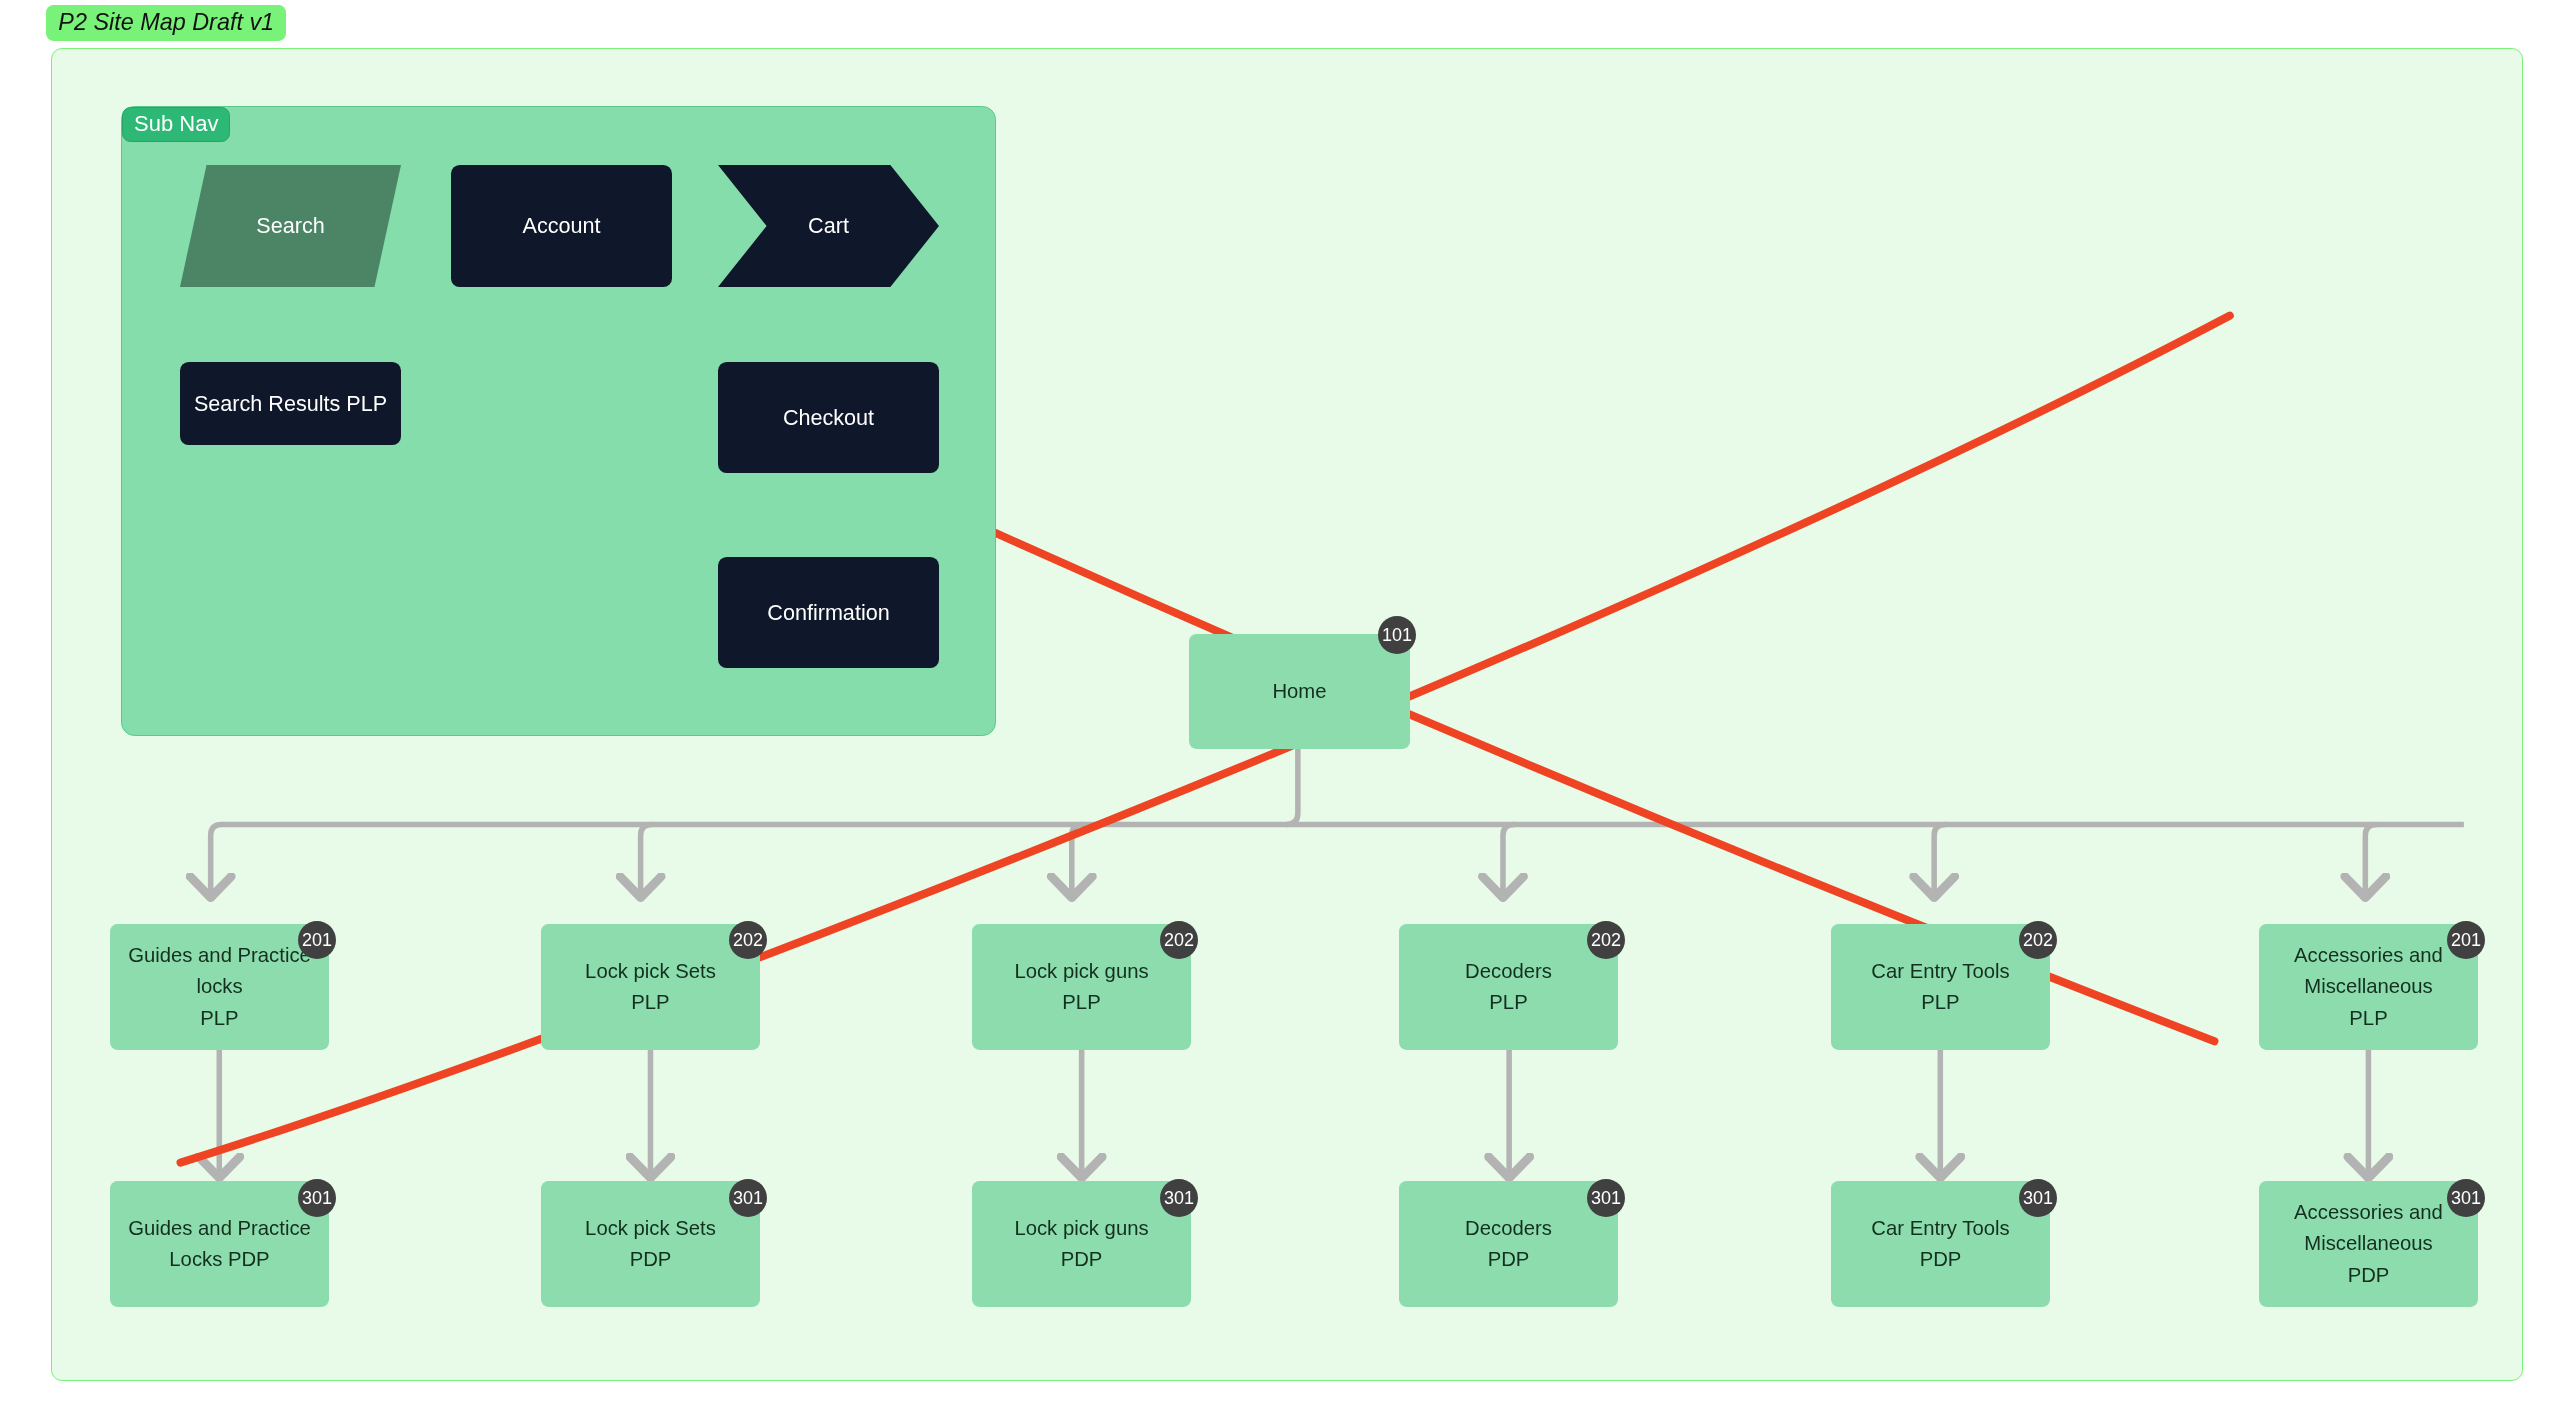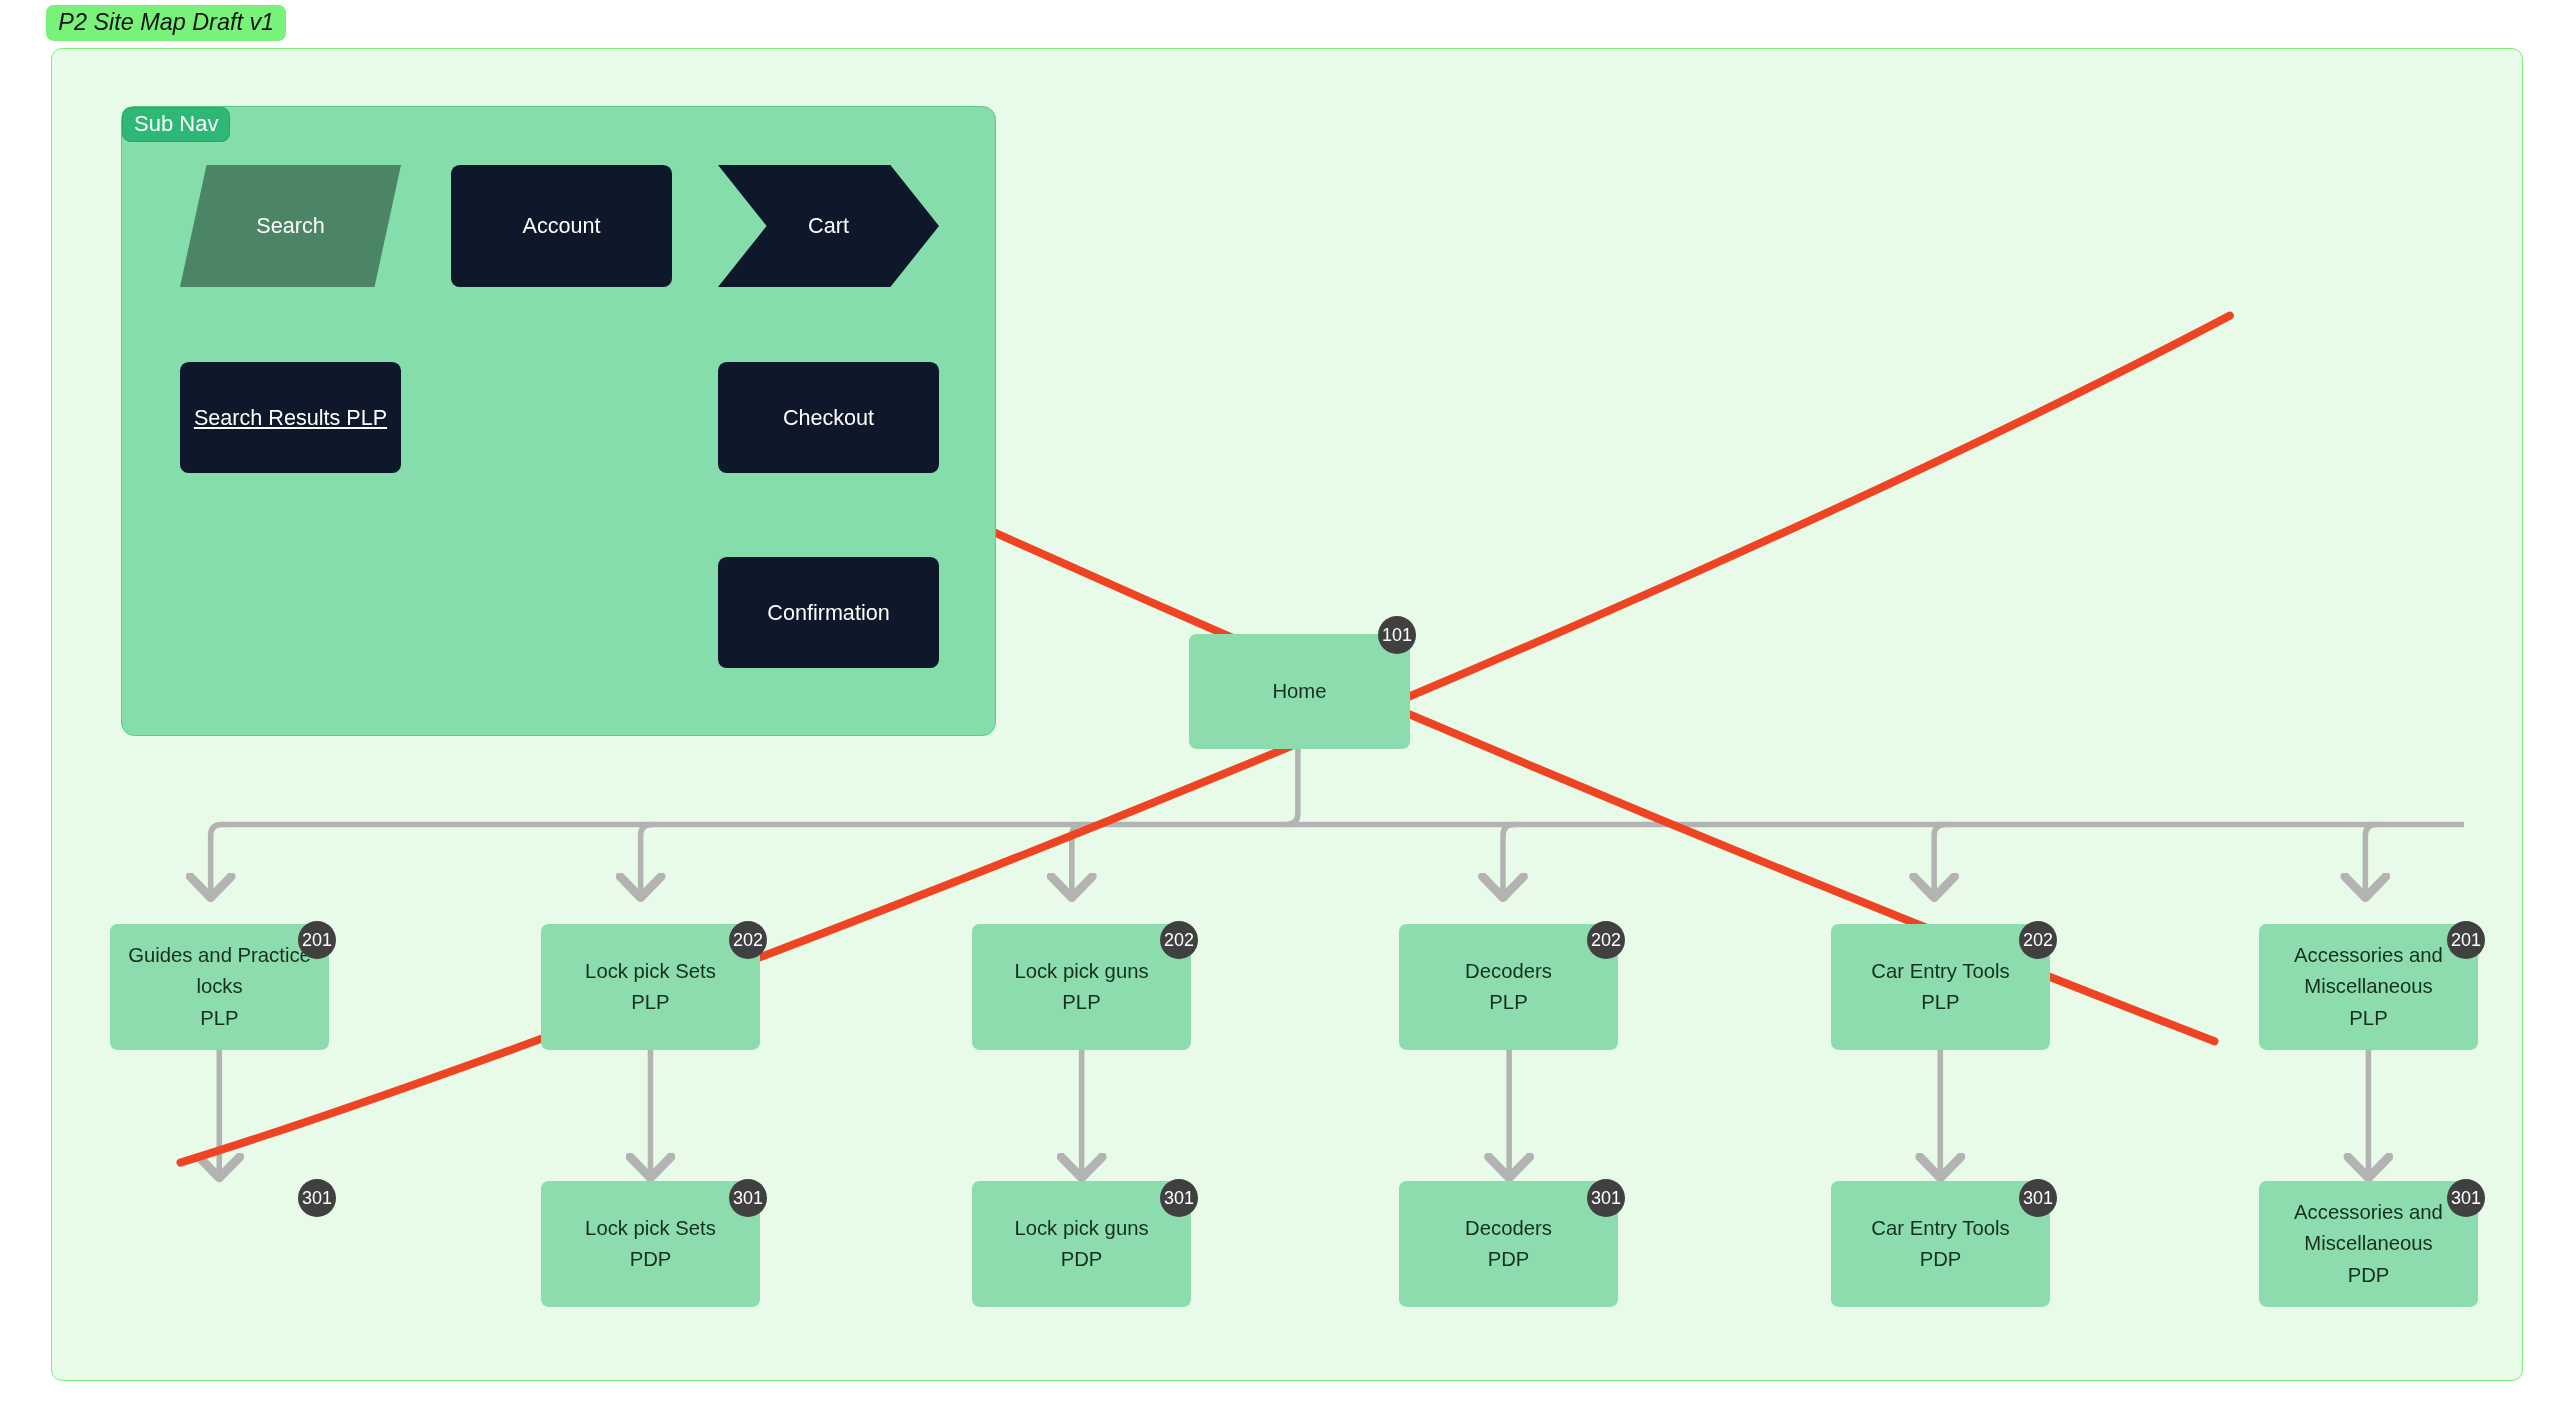--- a/index.html
+++ b/index.html
@@ -120,21 +120,21 @@
 
   <div class="group"></div>
   <div class="group-label">Sub Nav</div>
 
   <div class="dark-node shape-parallelogram" style="left:180px;top:165px;width:221px;height:122px;">Search</div>
 
   <div class="dark-node" style="left:451px;top:165px;width:221px;height:122px;">Account</div>
 
   <div class="dark-node shape-chevron" style="left:718px;top:165px;width:221px;height:122px;">Cart</div>
 
-  <div class="dark-node" style="left:180px;top:362px;width:221px;height:111px;text-decoration:underline;">Search Results PLP</div>
+  <div class="dark-node" style="left:180px;top:362px;width:221px;height:83px;">Search Results PLP</div>
 
   <div class="dark-node" style="left:718px;top:362px;width:221px;height:111px;text-align:right;">Checkout</div>
 
   <div class="dark-node" style="left:718px;top:557px;width:221px;height:111px;">Confirmation</div>
 
   <div class="node" style="left:1189px;top:634px;width:221px;height:115px;">Home</div>
   <div class="badge" style="left:1378px;top:616px;">101</div>
 
   <div class="node" style="left:110px;top:924px;width:219px;height:126px;">Guides and Practice
 locks
@@ -155,20 +155,22 @@
 
   <div class="node" style="left:1831px;top:924px;width:219px;height:126px;">Car Entry Tools
 PLP</div>
   <div class="badge" style="left:2019px;top:921px;">202</div>
 
   <div class="node" style="left:2259px;top:924px;width:219px;height:126px;">Accessories and
 Miscellaneous
 PLP</div>
   <div class="badge" style="left:2447px;top:921px;">201</div>
 
+  <div class="node" style="left:110px;top:1181px;width:219px;height:126px;">Guides and Practice
+Locks PDP</div>
   <div class="badge" style="left:298px;top:1179px;">301</div>
 
   <div class="node" style="left:541px;top:1181px;width:219px;height:126px;">Lock pick Sets
 PDP</div>
   <div class="badge" style="left:729px;top:1179px;">301</div>
 
   <div class="node" style="left:972px;top:1181px;width:219px;height:126px;">Lock pick guns
 PDP</div>
   <div class="badge" style="left:1160px;top:1179px;">301</div>
 

